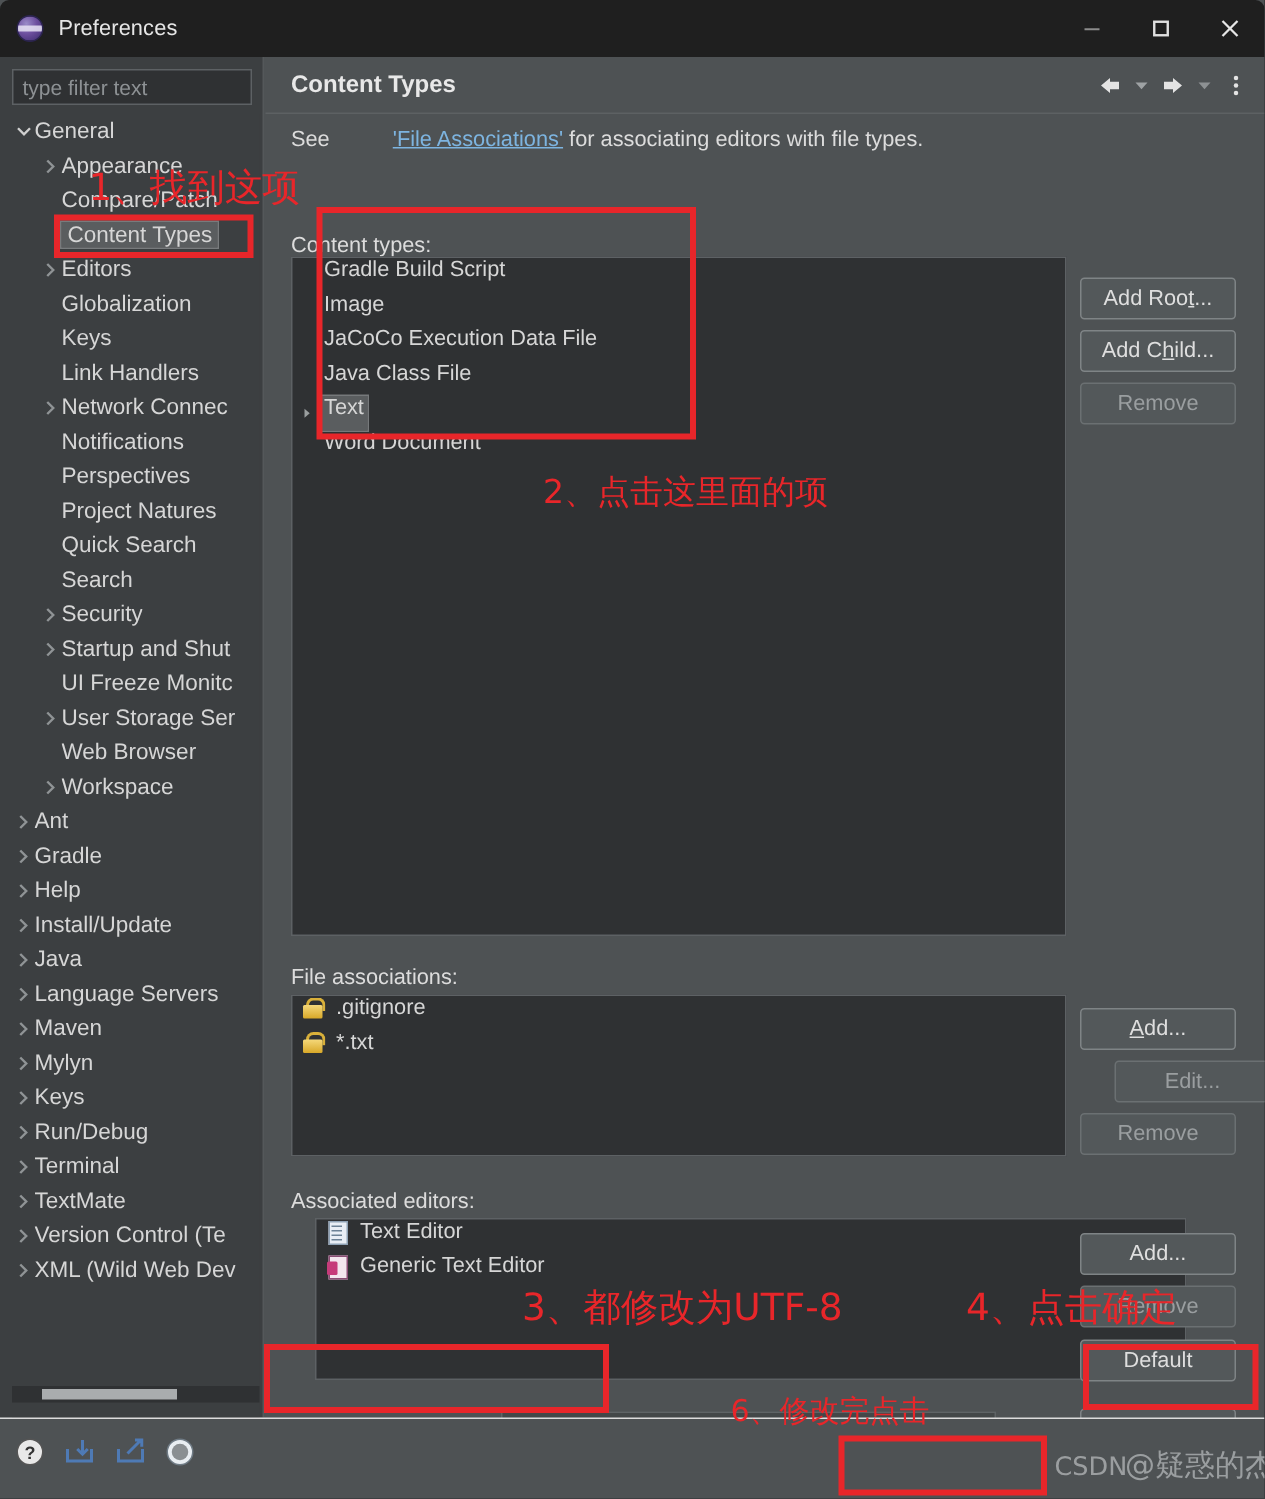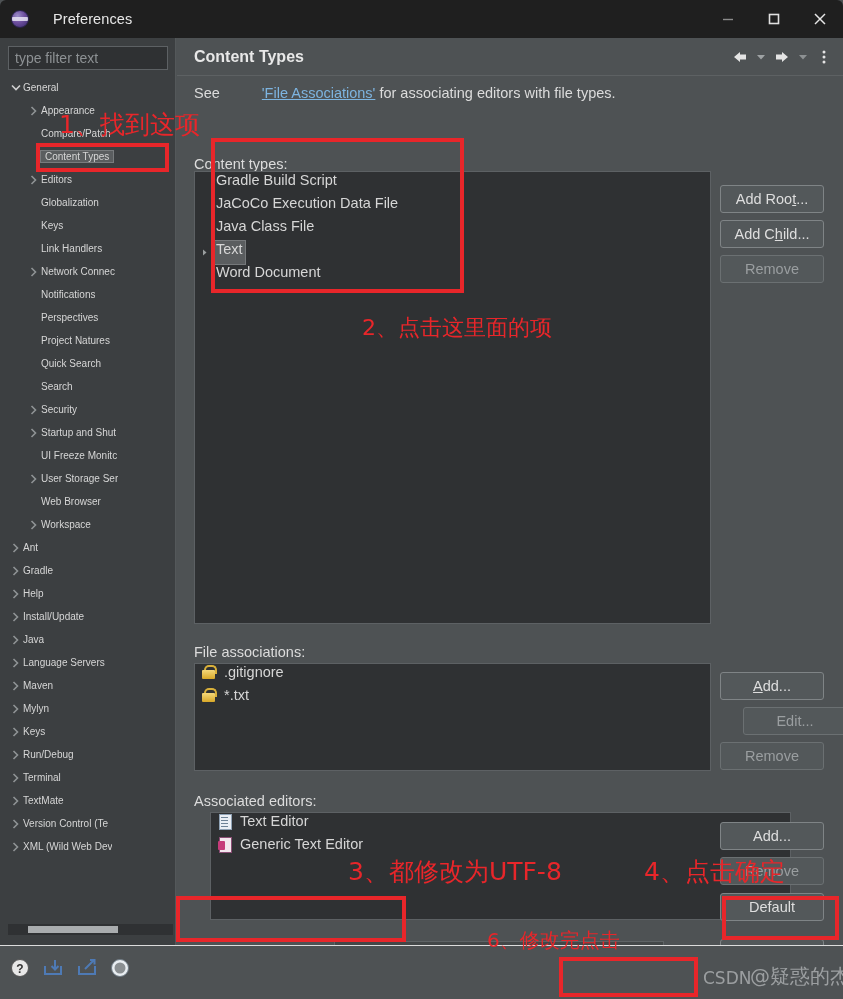--- a/index.html
+++ b/index.html
@@ -13,21 +13,21 @@
     position: relative;
     width: 843px; height: 999px;
     background: #4e5254;
   }
 
   
   .titlebar {
     position: absolute; left: 0; top: 0; width: 843px; height: 38px;
     background: #1f1f1f;
     display: flex; align-items: center;
-    border-top-left-radius: 6px; border-top-right-radius: 6px; gap: 14px;
+    border-top-left-radius: 6px; border-top-right-radius: 6px;
   }
   .app-icon {
     width: 18px; height: 18px; margin-left: 11px; margin-right: 10px;
     border-radius: 50%;
     background: radial-gradient(circle at 35% 30%, #9a8cc8 0%, #6d4f9e 45%, #3a2a6b 100%);
     border: 1px solid #2b2450;
     position: relative; overflow: hidden;
   }
   .app-icon::after {
     content: ""; position: absolute; left: 0; top: 6px; width: 18px; height: 4px;
@@ -55,21 +55,21 @@
     color: #8d9194; font-size: 14px; line-height: 22px; padding-left: 6px;
     white-space: nowrap; overflow: hidden;
   }
   .tree {
     position: absolute; left: 8px; top: 38px; width: 165px; height: 880px;
     background: #3c3f41;
     overflow: hidden;
   }
   .tnode {
     display: flex; align-items: center; height: 23px; white-space: nowrap;
-    color: #d6d6d6; font-size: 10px;
+    color: #d6d6d6; font-size: 15px;
   }
   .tnode .arrow { width: 15px; flex: 0 0 15px; display: flex; align-items: center; justify-content: center; }
   .tnode .arrow svg { display: block; }
   .tnode .lbl { overflow: hidden; }
   .tnode.lvl0 { padding-left: 0px; }
   .tnode.lvl1 { padding-left: 18px; }
   .tnode.sel .lbl {
     background: #5a5d5f; padding: 0 4px; outline: 1px solid #787b7d;
   }
   .hscroll {
@@ -482,20 +482,24 @@
 
     <div class="see-line">
       <span>See </span><a href="#">'File Associations'</a><span> for associating editors with file types.</span>
     </div>
 
     <div class="fieldlabel" style="left:17px; top:118px;">Content types:</div>
     <div class="listbox" style="left:17px; top:133px; width:517px; height:453px;" id="ct-list">
         <div class="litem">
           <span class="exp"></span>
           <span class="txt">Gradle Build Script</span>
+        </div>
+        <div class="litem">
+          <span class="exp"></span>
+          <span class="txt">Image</span>
         </div>
         <div class="litem">
           <span class="exp"></span>
           <span class="txt">JaCoCo Execution Data File</span>
         </div>
         <div class="litem">
           <span class="exp"></span>
           <span class="txt">Java Class File</span>
         </div>
         <div class="litem sel">

